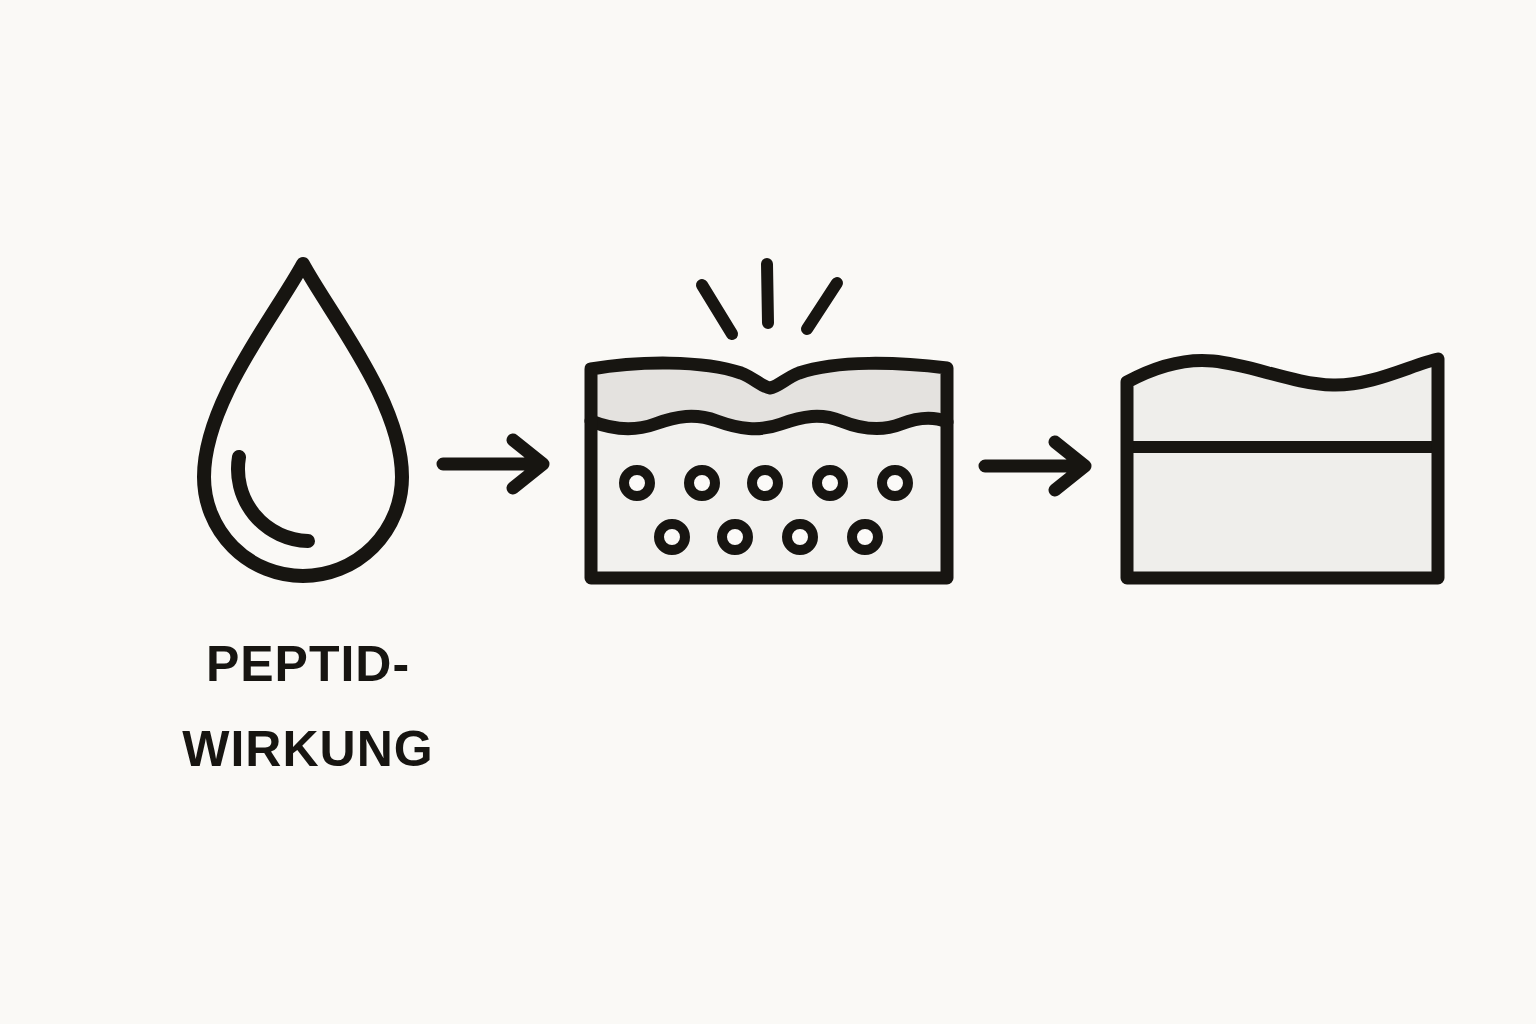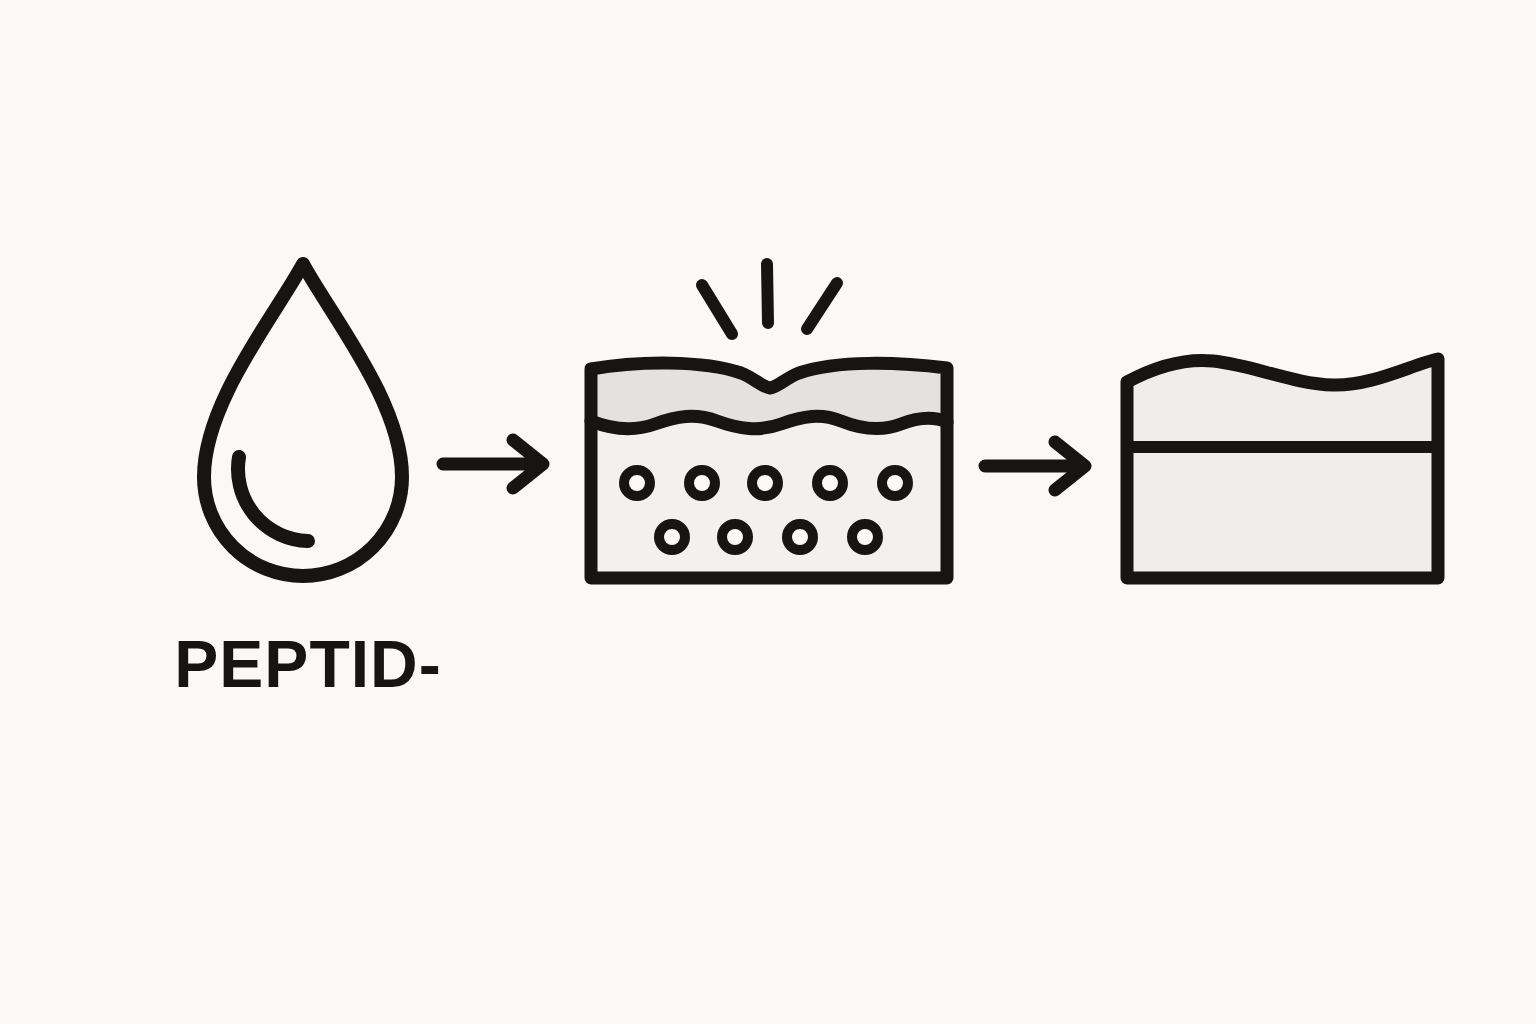--- a/index.html
+++ b/index.html
@@ -27,21 +27,21 @@
     fill: none;
   }
   .caption {
     position: absolute;
     left: 88px;
     top: 622px;
     width: 440px;
     text-align: center;
     color: #171511;
     font-weight: bold;
-    font-size: 66px;
+    font-size: 50px;
     line-height: 85px;
     letter-spacing: 1px;
   }
   .caption .line { display: block; white-space: nowrap; }
 </style>
 </head>
 <body>
 
 <div class="canvas">
 
@@ -89,15 +89,16 @@
   </svg>
 
   <svg class="abs" style="left:1118px; top:346px;" width="332" height="242" viewBox="0 0 332 242">
     <path fill="#efeeeb" d="M9,232 L9,36 C35,22 65,12 95,15 C135,19 175,38 215,39 C255,40 295,18 320,13 L320,232 Z"></path>
     <path class="ink-stroke" stroke-width="12" stroke-linecap="round" d="M9,101 L320,101"></path>
     <path class="ink-stroke" stroke-width="13" stroke-linejoin="round" d="M9,232 L9,36 C35,22 65,12 95,15 C135,19 175,38 215,39 C255,40 295,18 320,13 L320,232 Z"></path>
   </svg>
 
   <div class="caption">
     <span class="line">PEPTID-</span>
+    <span class="line">WIRKUNG</span>
   </div>
 
 </div>
 
 </body></html>

